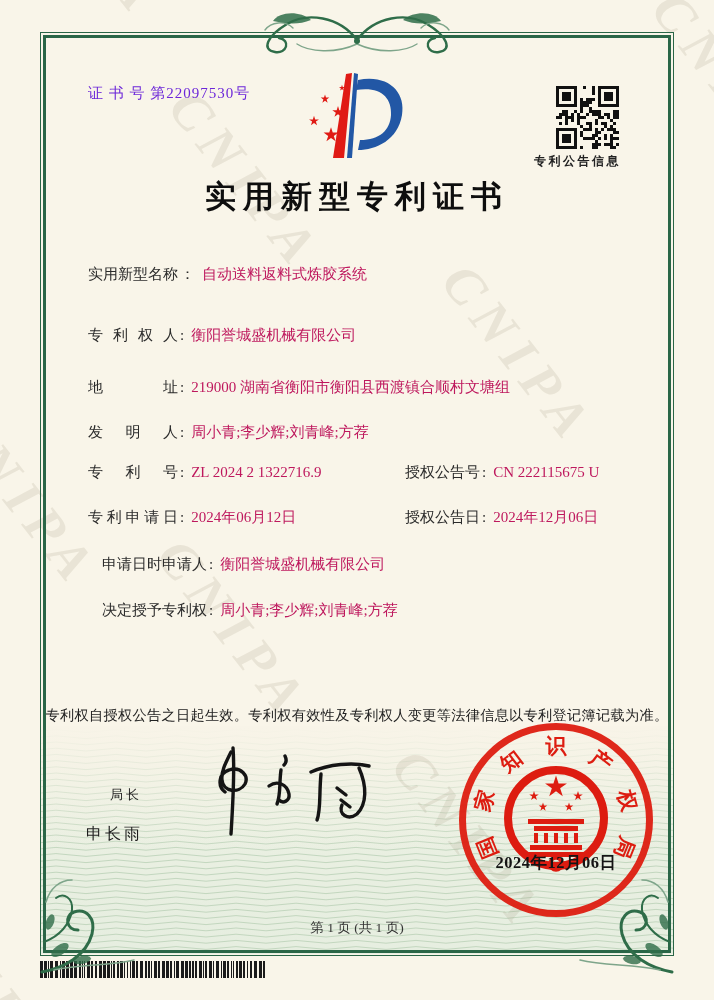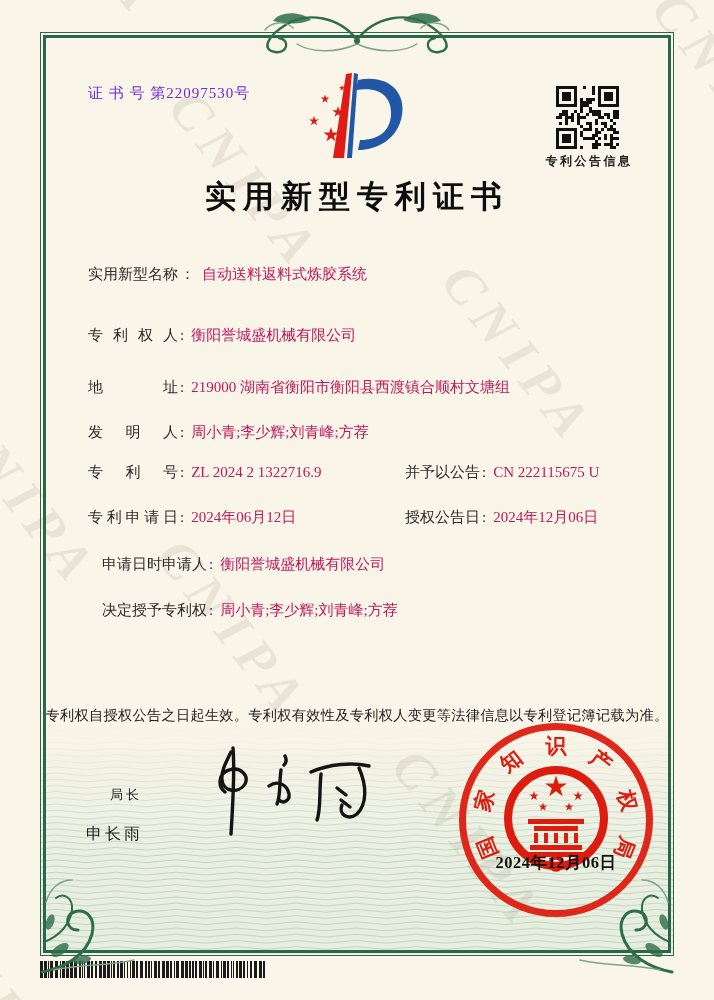--- a/index.html
+++ b/index.html
@@ -17,21 +17,21 @@
         background:linear-gradient(180deg,#f8f4e8 0%,rgba(248,244,232,.65) 18%,rgba(248,244,232,0) 55%);}
   
   .frame{position:absolute;left:40px;top:32px;width:632px;height:922px;border:1px solid #2a6647;
          z-index:20;pointer-events:none;}
   .frame .inner{position:absolute;inset:2px;border:3px solid #2a6647;}
   .orn{position:absolute;z-index:21;pointer-events:none;}
   
   .certno{position:absolute;left:88px;top:84px;font-size:15px;letter-spacing:1px;color:#6d28d9;z-index:5;}
   .logo{position:absolute;left:288px;top:70px;z-index:5;}
   .qr{position:absolute;left:556px;top:86px;z-index:5;}
-  .qrlabel{position:absolute;left:534px;top:153px;width:110px;text-align:center;font-size:12px;
+  .qrlabel{position:absolute;left:534px;top:153px;width:110px;text-align:left;font-size:12px;
            letter-spacing:2.5px;color:#222;font-weight:bold;z-index:5;}
   .title{position:absolute;left:0;top:176px;width:714px;text-align:center;font-size:31px;
          font-weight:bold;letter-spacing:7px;color:#0e0e0e;z-index:5;}
   
   .rows{position:absolute;left:88px;top:0;width:545px;z-index:5;font-size:15px;}
   .row{position:absolute;left:0;white-space:nowrap;}
   .flabel{display:inline-block;width:90px;text-align:justify;text-align-last:justify;color:#2b2b2b;}
   .flabel.wide{width:auto;text-align:right;text-align-last:auto;margin-left:14px;}
   .colon{display:inline-block;margin-left:2px;padding-right:7px;}
   .fval{color:#be185d;}
@@ -308,21 +308,21 @@
       <span class="flabel">专利权人</span><span class="colon">:</span><span class="fval">衡阳誉城盛机械有限公司</span>
     </div>
     <div class="row" style="top:378px">
       <span class="flabel">地址</span><span class="colon">:</span><span class="fval">219000 湖南省衡阳市衡阳县西渡镇合顺村文塘组</span>
     </div>
     <div class="row" style="top:423px">
       <span class="flabel">发明人</span><span class="colon">:</span><span class="fval">周小青;李少辉;刘青峰;方荐</span>
     </div>
     <div class="row" style="top:463px">
       <span class="flabel">专利号</span><span class="colon">:</span><span class="fval">ZL 2024 2 1322716.9</span>
-      <span class="col2"><span>并予以公告</span><span class="colon">:</span><span class="fval">CN 222115675 U</span></span>
+      <span class="col2"><span>授权公告号</span><span class="colon">:</span><span class="fval">CN 222115675 U</span></span>
     </div>
     <div class="row" style="top:508px">
       <span class="flabel">专利申请日</span><span class="colon">:</span><span class="fval">2024年06月12日</span>
       <span class="col2"><span>授权公告日</span><span class="colon">:</span><span class="fval">2024年12月06日</span></span>
     </div>
     <div class="row" style="top:555px">
       <span class="flabel wide">申请日时申请人</span><span class="colon">:</span><span class="fval">衡阳誉城盛机械有限公司</span>
     </div>
     <div class="row" style="top:601px">
       <span class="flabel wide">决定授予专利权</span><span class="colon">:</span><span class="fval">周小青;李少辉;刘青峰;方荐</span>
@@ -373,20 +373,21 @@
     <div class="sdate">2024年12月06日</div>
   <span class="rchar" style="transform: translate(-50%, -50%) rotate(-112deg) translateY(-74px);">国</span>
       <span class="rchar" style="transform: translate(-50%, -50%) rotate(-74.7deg) translateY(-74px);">家</span>
       <span class="rchar" style="transform: translate(-50%, -50%) rotate(-37.3deg) translateY(-74px);">知</span>
       <span class="rchar" style="transform: translate(-50%, -50%) rotate(0deg) translateY(-74px);">识</span>
       <span class="rchar" style="transform: translate(-50%, -50%) rotate(37.3deg) translateY(-74px);">产</span>
       <span class="rchar" style="transform: translate(-50%, -50%) rotate(74.7deg) translateY(-74px);">权</span>
       <span class="rchar" style="transform: translate(-50%, -50%) rotate(112deg) translateY(-74px);">局</span>
     </div>
 
+  <div class="pagefoot">第 1 页 (共 1 页)</div>
   <svg class="barcode" id="barcode" width="232" height="18">
       <rect x="0" y="0" width="3" height="17" fill="#1b1b1b"></rect>
       <rect x="4" y="0" width="3" height="17" fill="#1b1b1b"></rect>
       <rect x="8" y="0" width="1" height="17" fill="#1b1b1b"></rect>
       <rect x="10" y="0" width="3" height="17" fill="#1b1b1b"></rect>
       <rect x="15" y="0" width="3" height="17" fill="#1b1b1b"></rect>
       <rect x="20" y="0" width="1" height="17" fill="#1b1b1b"></rect>
       <rect x="22" y="0" width="3" height="17" fill="#1b1b1b"></rect>
       <rect x="26" y="0" width="3" height="17" fill="#1b1b1b"></rect>
       <rect x="30" y="0" width="3" height="17" fill="#1b1b1b"></rect>

